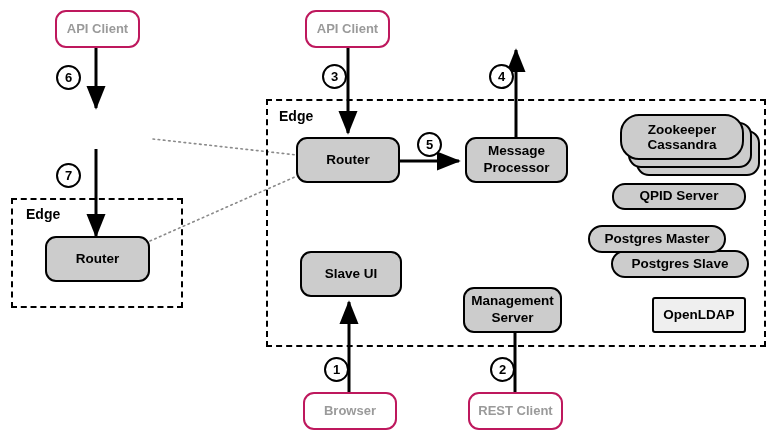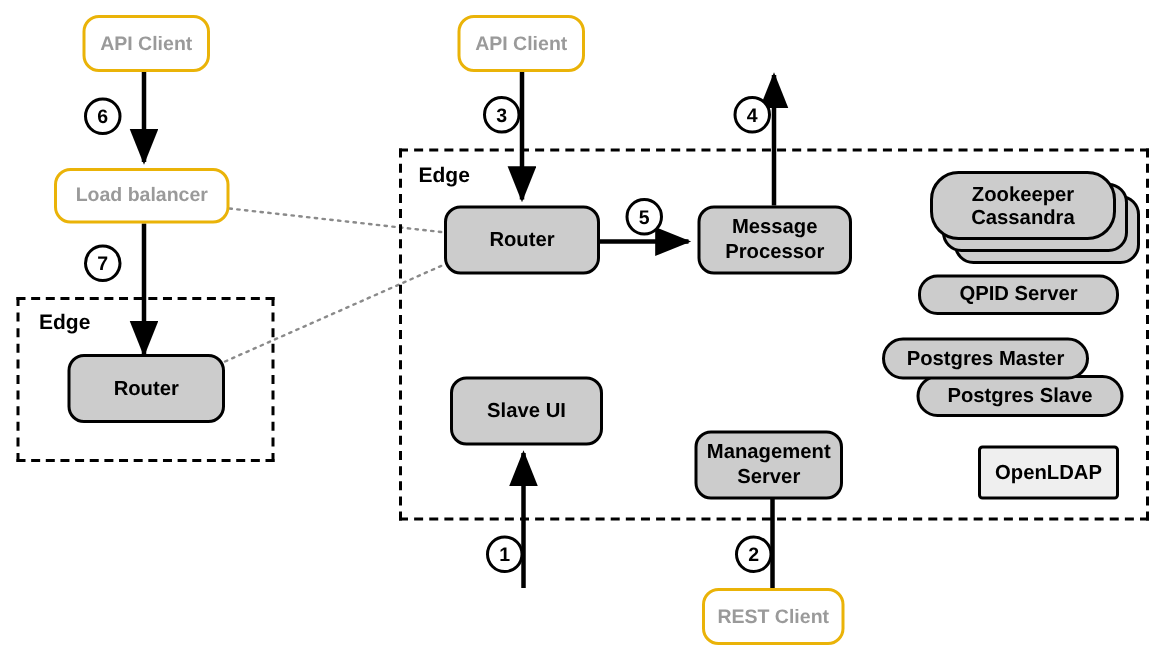--- a/index.html
+++ b/index.html
@@ -46,21 +46,21 @@
     color: #000000;
     font-weight: bold;
     font-size: 13.5px;
   }
   .node.strong.light {
     background: #efefef;
   }
   
   .node.faded {
     background: #ffffff;
-    border: 2px solid #eab308;
+    border: 2px solid #be185d;
     color: #9a9a9a;
     font-weight: bold;
     font-size: 13px;
   }
 
   
   .group {
     position: absolute;
     box-sizing: border-box;
     border: 2px dashed #000000;
@@ -148,29 +148,29 @@
   <div class="group" style="left:11px; top:198px; width:172px; height:110px;"></div>
   <div class="group-label" style="left:26px; top:206px;">Edge</div>
 
   <div class="group" style="left:266px; top:99px; width:500px; height:248px;"></div>
   <div class="group-label" style="left:279px; top:108px;">Edge</div>
 
   <div class="node faded" style="left:55px; top:10px; width:85px; height:38px;">
     <span class="lbl">API Client</span>
   </div>
 
-  <div class="node faded" style="left:36px; top:112px; width:117px; height:37px;">
-    <span class="lbl">Load balancer</span>
-  </div>
 
   <div class="node faded" style="left:305px; top:10px; width:85px; height:38px;">
     <span class="lbl">API Client</span>
   </div>
 
 
+  <div class="node faded" style="left:303px; top:392px; width:94px; height:38px;">
+    <span class="lbl">Browser</span>
+  </div>
 
   <div class="node faded" style="left:468px; top:392px; width:95px; height:38px;">
     <span class="lbl">REST Client</span>
   </div>
 
   <div class="node strong" style="left:45px; top:236px; width:105px; height:46px;">
     <span class="lbl">Router</span>
   </div>
 
   <div class="node strong" style="left:296px; top:137px; width:104px; height:46px;">

